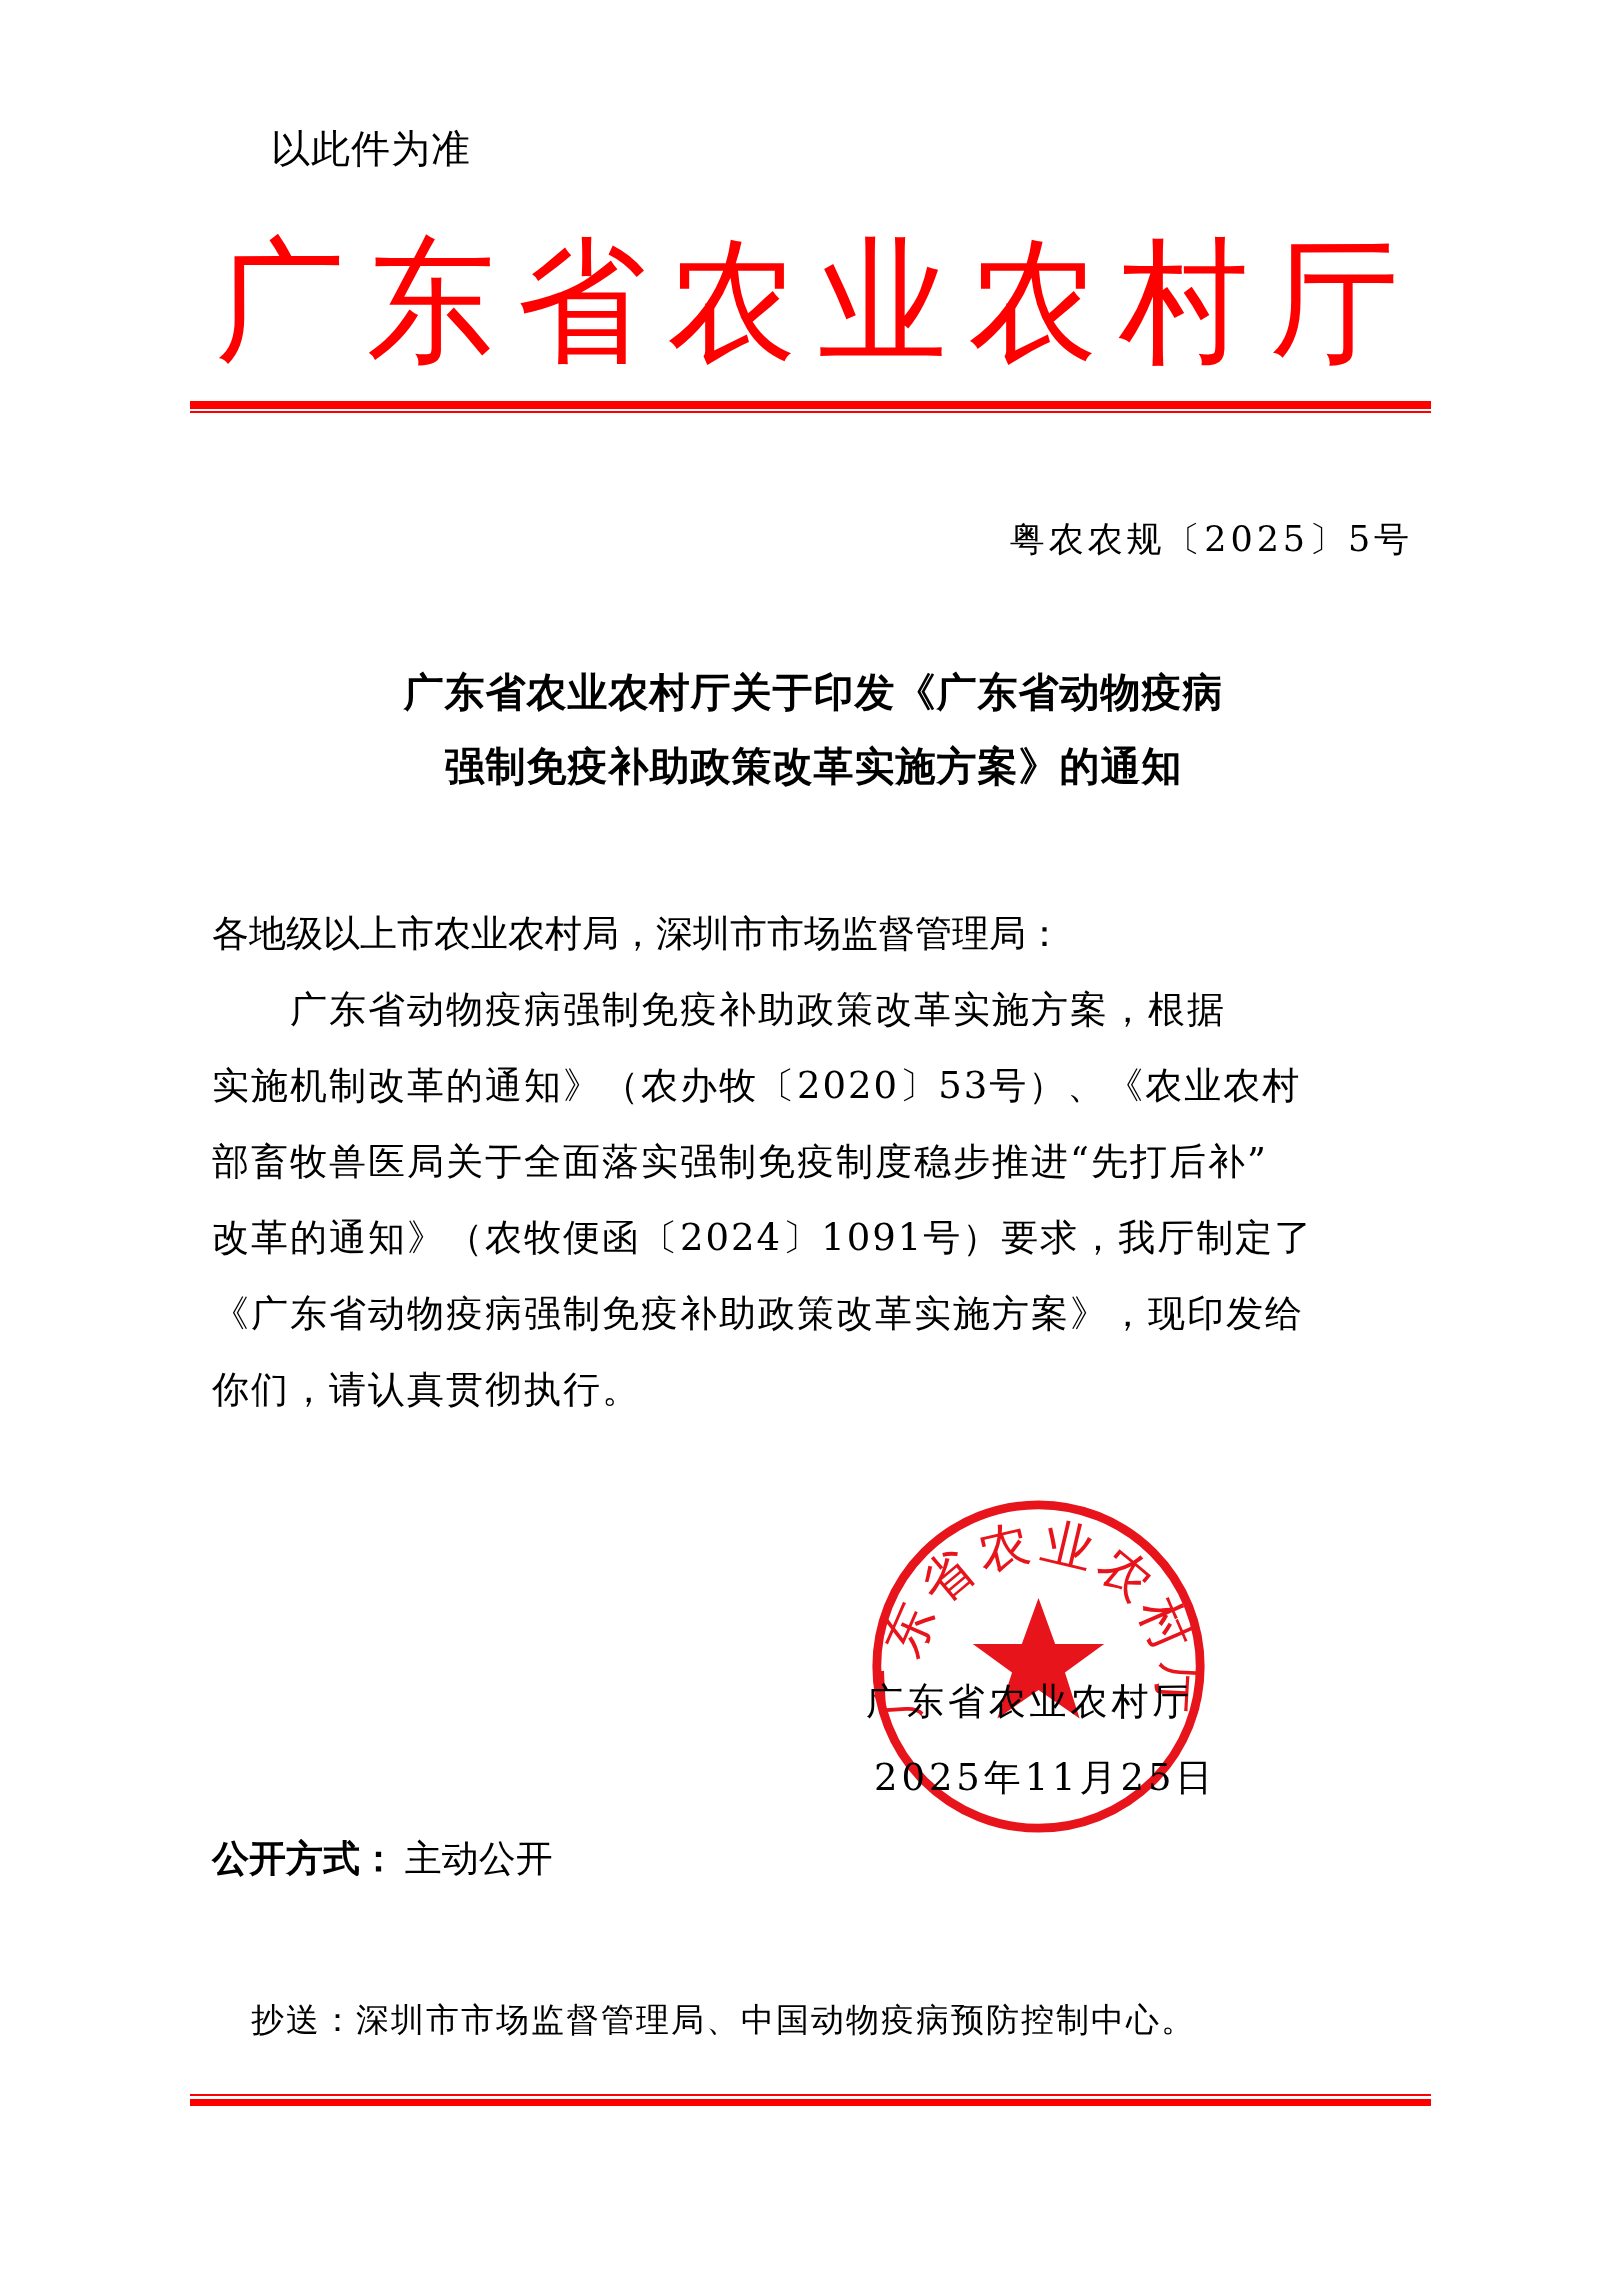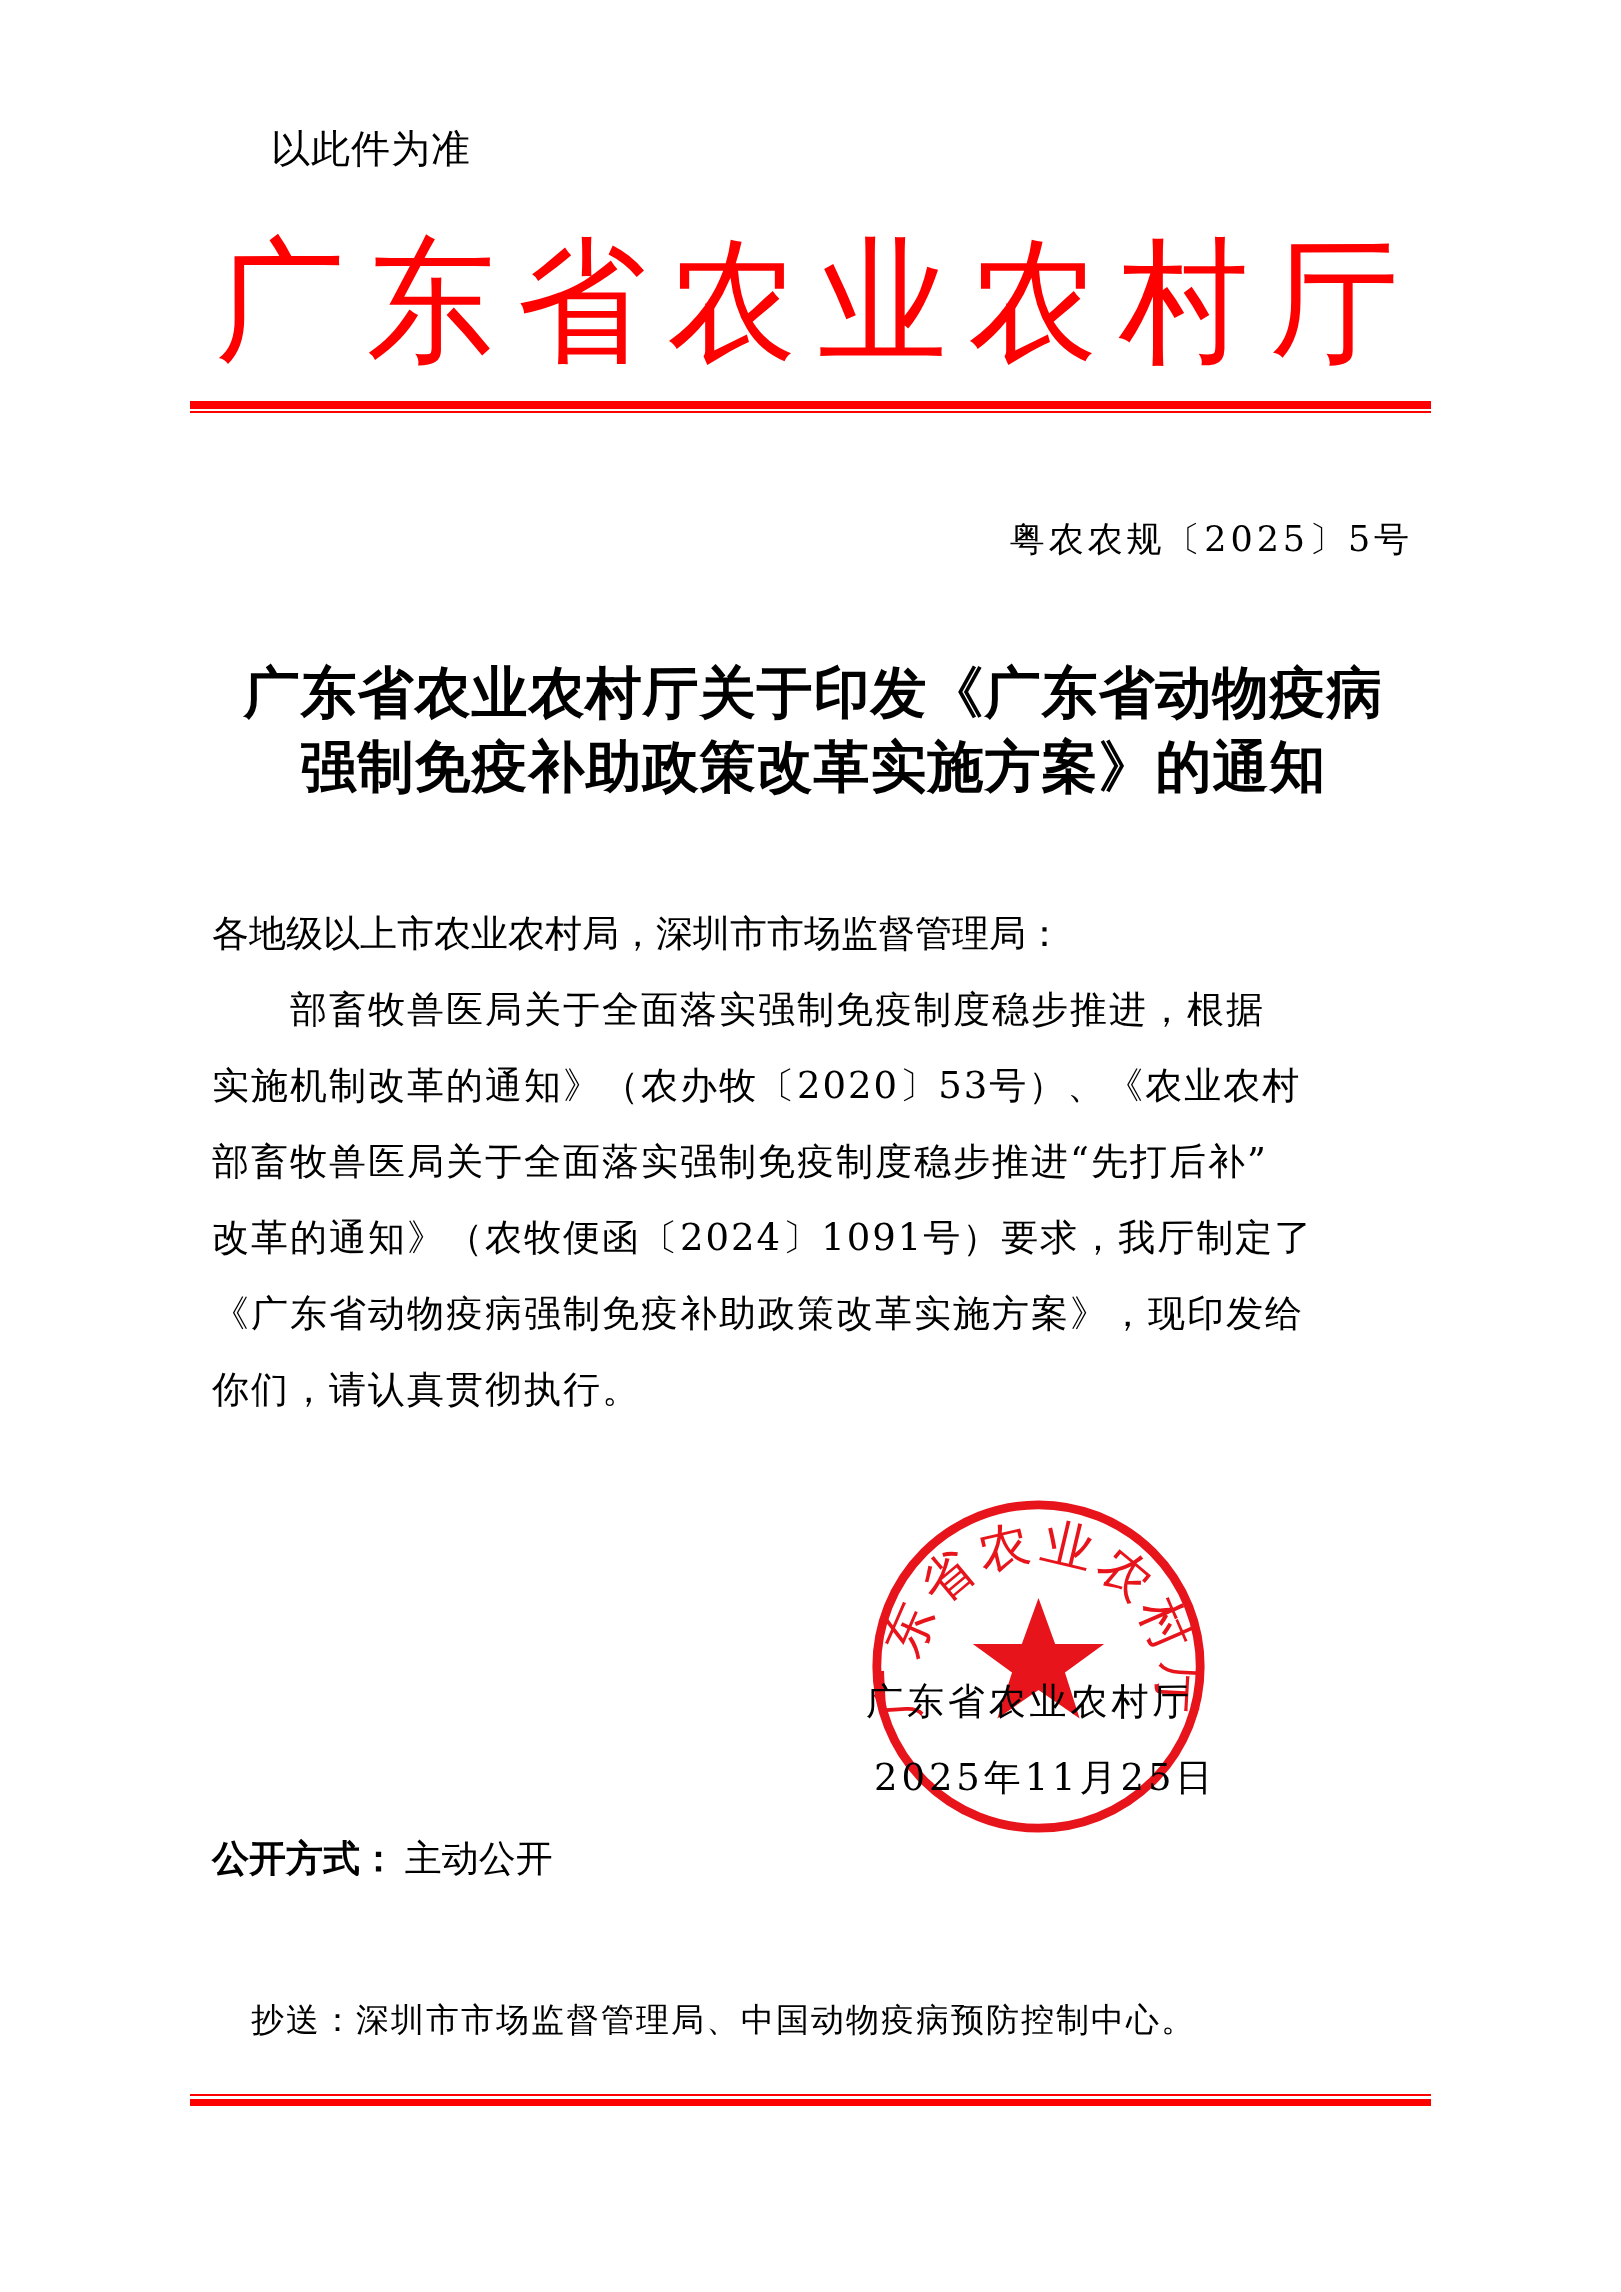--- a/index.html
+++ b/index.html
@@ -9,21 +9,21 @@
     .agency {
       left: 186px; top: 233px; width: 1264px; height: 137px;
       font-family: "DejaVu Serif", serif; font-size: 129px; line-height: 137px; color: #ff0000;
       text-align: center; letter-spacing: 21.6px; transform: scaleY(1.05); font-weight: normal;
     }
     .rule-top-thick { left: 190px; top: 401px; width: 1241px; height: 7.8px; background: #ff0000; }
     .rule-top-thin { left: 190px; top: 411px; width: 1241px; height: 2px; background: #ff0000; }
     .doc-no { right: 208px; top: 518px; font-family: "DejaVu Serif", serif; font-size: 35px; line-height: 43px; letter-spacing: 3.9px; margin-left: 12px; }
     .title {
       left: 196px; top: 655px; width: 1235px; text-align: center;
-      font-family: "DejaVu Serif", serif; font-weight: bold; font-size: 56px; line-height: 74px; letter-spacing: 1px;
+      font-family: "DejaVu Serif", serif; font-weight: bold; font-size: 40px; line-height: 74px; letter-spacing: 1px;
     }
     .body-text {
       left: 212px; width: 1215px; font-family: "DejaVu Serif", serif; font-size: 37px; line-height: 76px;
       text-align: justify;
     }
     .addressee { top: 896px; }
     .para { top: 972px; text-indent: 0; }
     .para .line { display: block; white-space: nowrap; letter-spacing: 2px; }
     .stamp { left: 867px; top: 1495px; width: 343px; height: 343px; }
     .signer { left: 866px; top: 1678px; font-family: "DejaVu Serif", serif; font-size: 37px; line-height: 47px; letter-spacing: 3.9px; }
@@ -48,21 +48,21 @@
 <div class="abs doc-no">粤农农规〔2025〕5号</div>
 
 <div class="abs title">
   <div>广东省农业农村厅关于印发《广东省动物疫病</div>
   <div>强制免疫补助政策改革实施方案》的通知</div>
 </div>
 
 <div class="abs body-text addressee">各地级以上市农业农村局，深圳市市场监督管理局：</div>
 
 <div class="abs body-text para">
-  <span class="line">　　部畜牧兽医局关于全面落实强制免疫制度稳步推进，根据</span>
+  <span class="line">　　广东省动物疫病强制免疫补助政策改革实施方案，根据</span>
   <span class="line">实施机制改革的通知》（农办牧〔2020〕53号）、《农业农村</span>
   <span class="line">部畜牧兽医局关于全面落实强制免疫制度稳步推进“先打后补”</span>
   <span class="line">改革的通知》（农牧便函〔2024〕1091号）要求，我厅制定了</span>
   <span class="line">《广东省动物疫病强制免疫补助政策改革实施方案》，现印发给</span>
   <span class="line">你们，请认真贯彻执行。</span>
 </div>
 
 <svg class="abs stamp" viewBox="0 0 350 350">
   <defs>
     <path id="sealArc" d="M 62 245 A 125 125 0 1 1 288 245"></path>

